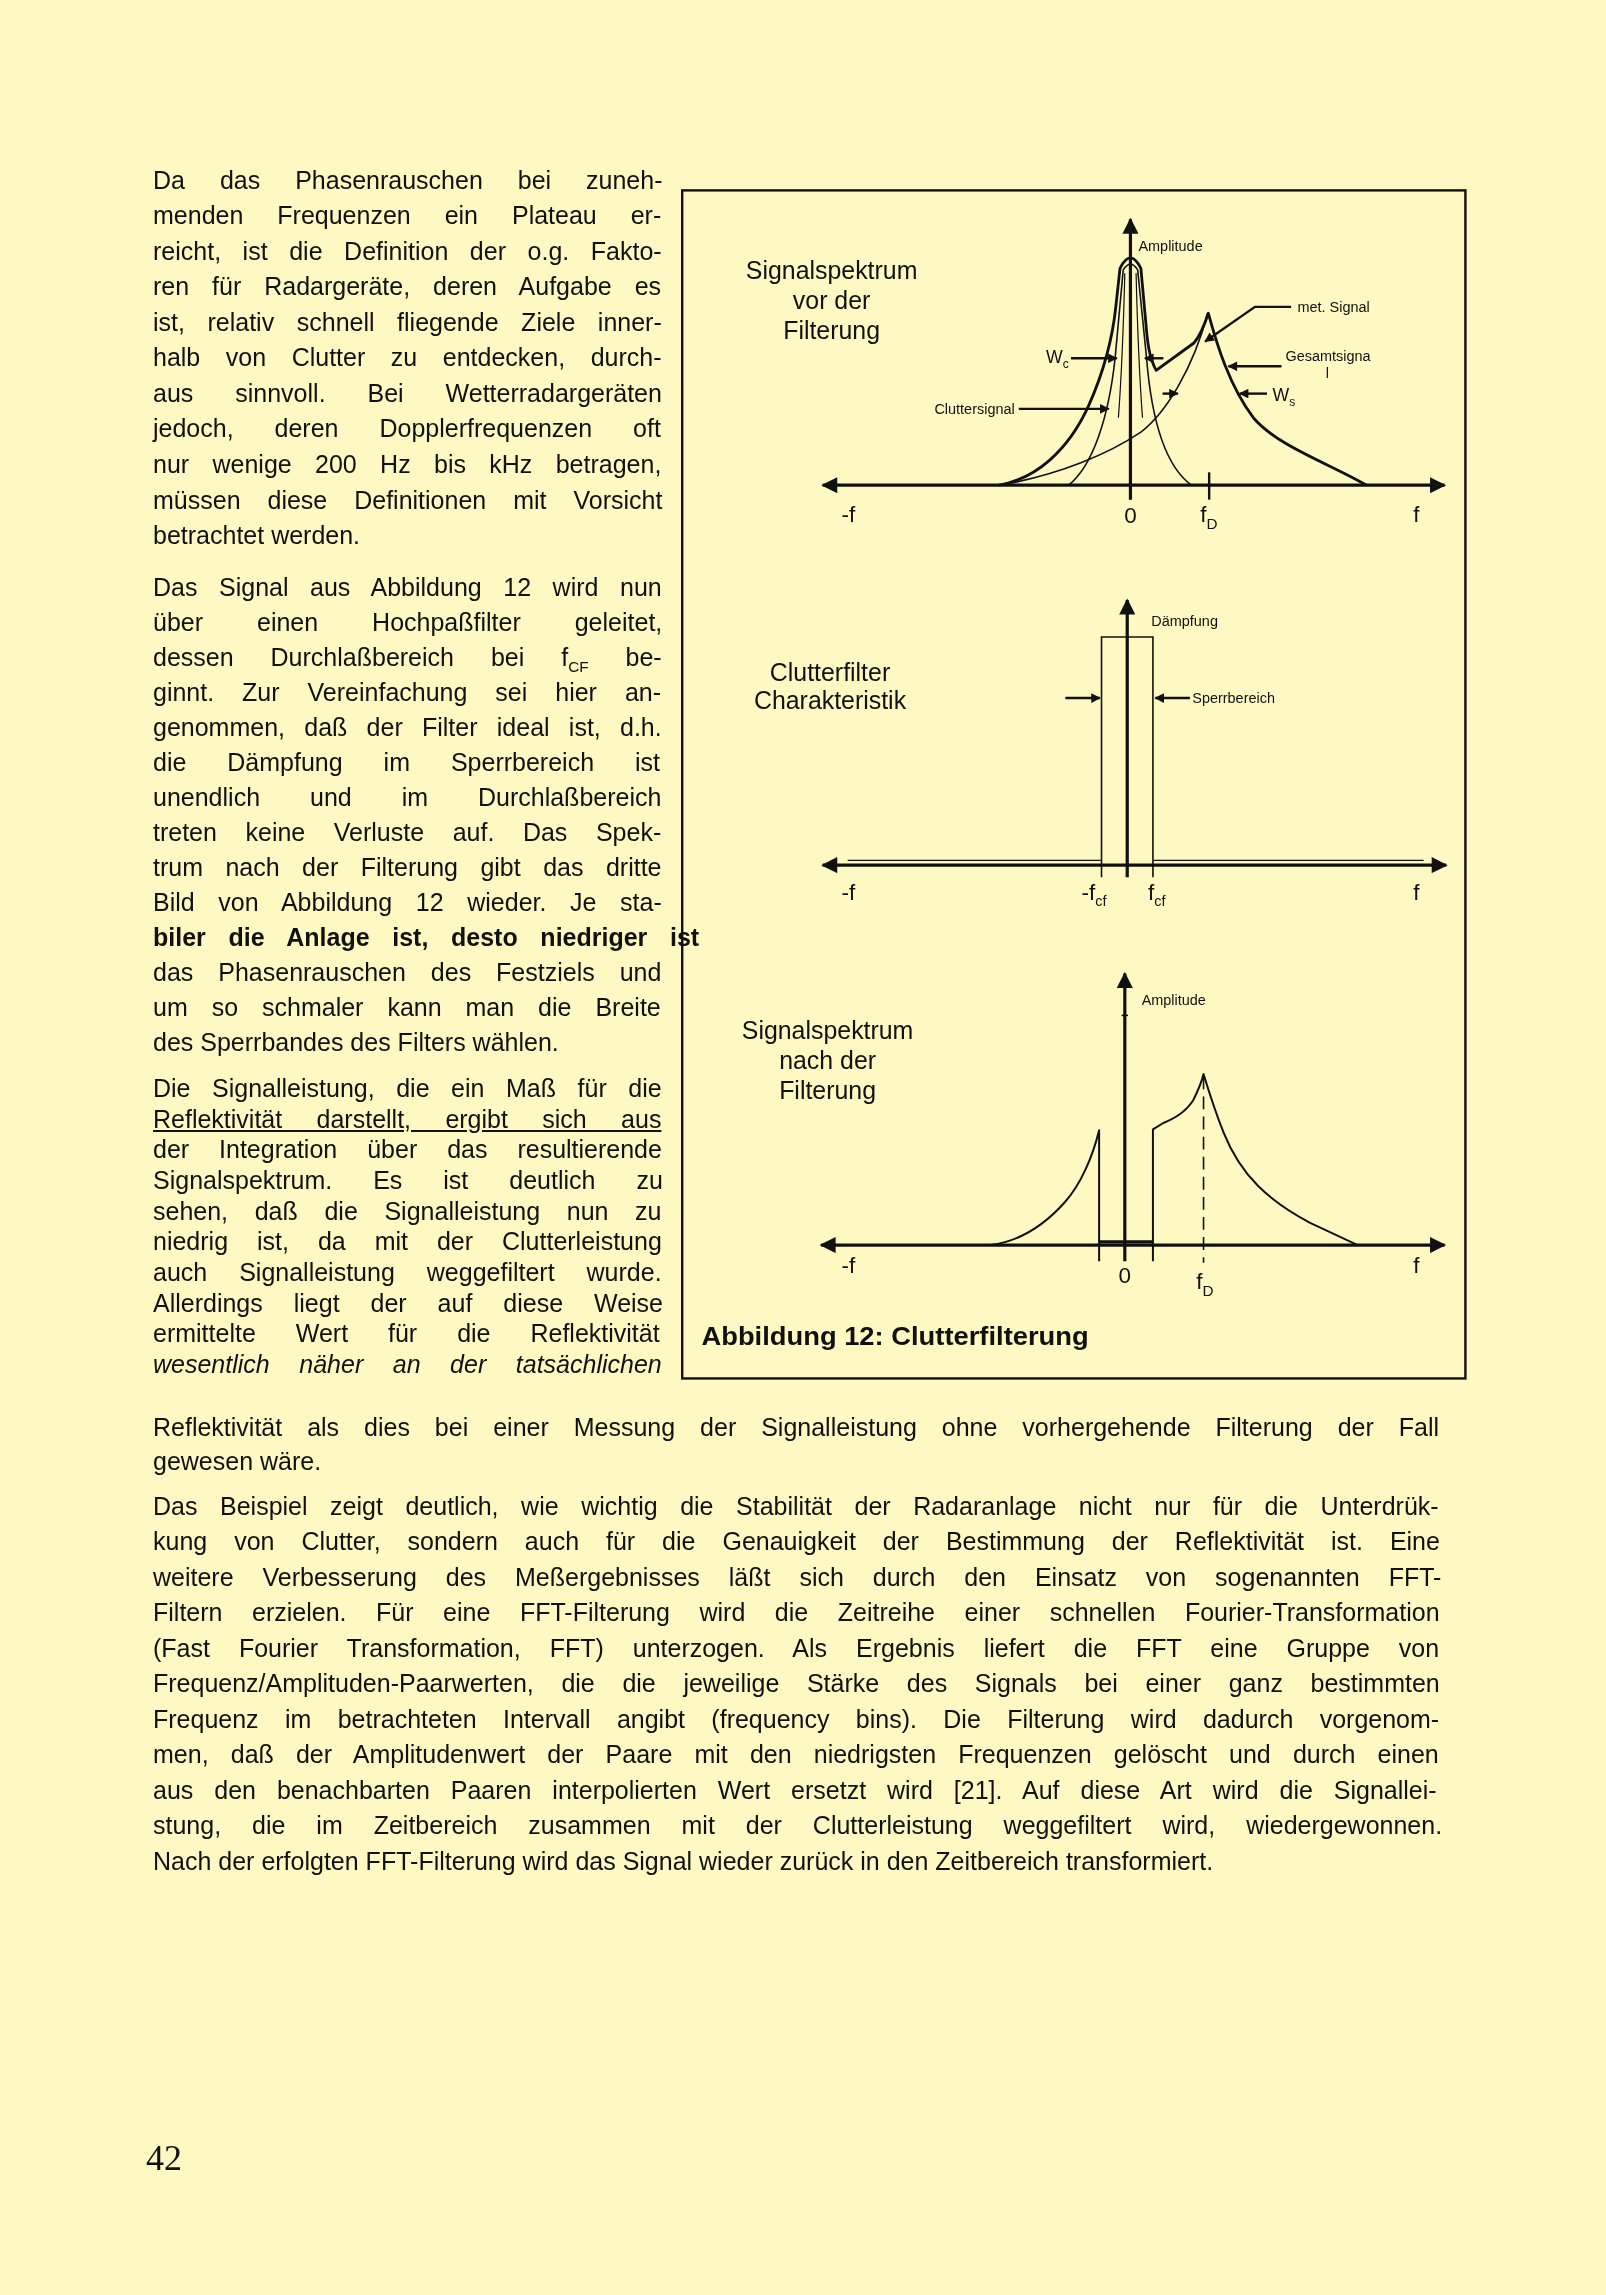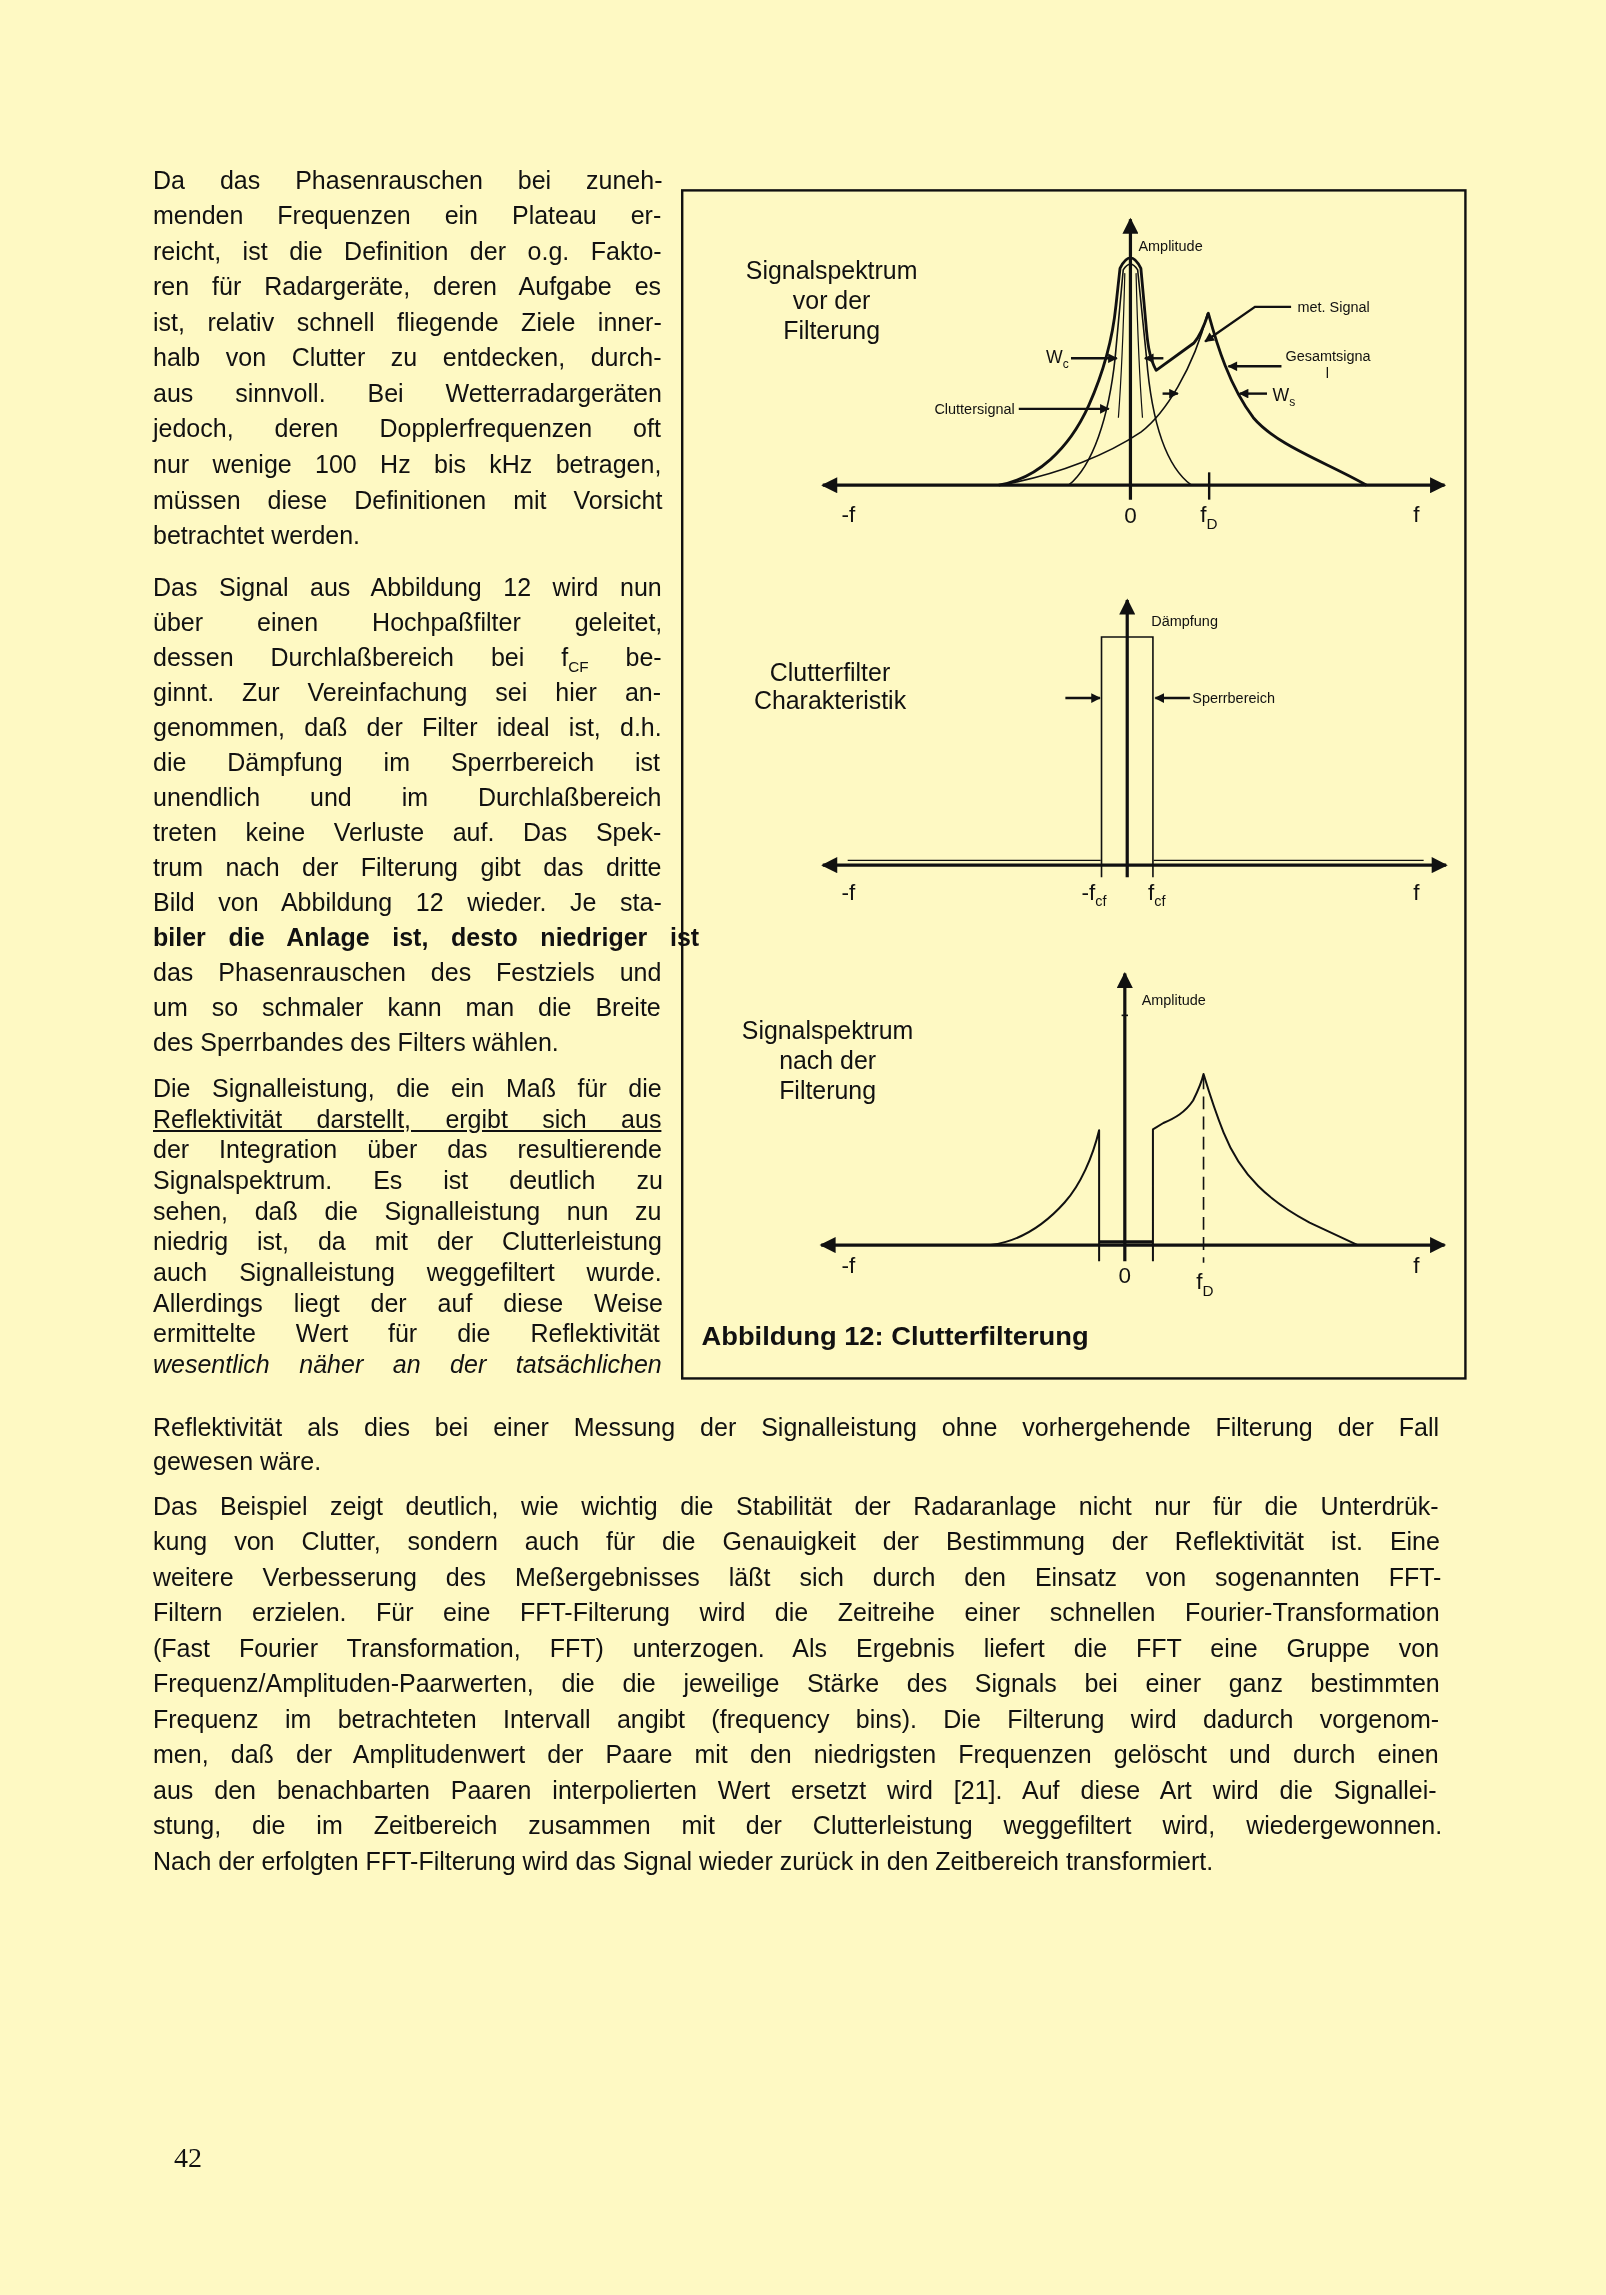--- a/index.html
+++ b/index.html
@@ -17,39 +17,39 @@
   }
   .tline .sub { font-size: 15.3px; position: relative; top: 6.4px; }
   #figure-svg { position: absolute; left: 0; top: 0; }
   #figure-svg text { font-family: "Liberation Sans", sans-serif; fill: #111111; }
   .ttl { font-size: 31px; }
   .axl { font-size: 28px; }
   .sml { font-size: 18px; }
   .cap { font-size: 31px; font-weight: bold; }
   #page-number {
     position: absolute; left: 146px; top: 2142px;
-    font-family: "Liberation Serif", serif; font-size: 28px; line-height: 32px; color: #111111; margin-left: 28px;
+    font-family: "Liberation Serif", serif; font-size: 36px; line-height: 32px; color: #111111;
   }
 </style>
 </head>
 <body>
 
 <div id="page">
 
   <div id="text-layer">
       <div>
         <div class="tline" style="left: 153px; top: 164px; word-spacing: 28px; transform: none;">Da das Phasenrauschen bei zuneh-</div>
         <div class="tline" style="left: 153px; top: 199px; word-spacing: 27px; transform: none;">menden Frequenzen ein Plateau er-</div>
         <div class="tline" style="left: 153px; top: 235px; word-spacing: 14.6px; transform: none;">reicht, ist die Definition der o.g. Fakto-</div>
         <div class="tline" style="left: 153px; top: 270px; word-spacing: 16px; transform: none;">ren für Radargeräte, deren Aufgabe es</div>
         <div class="tline" style="left: 153px; top: 306px; word-spacing: 15.6px; transform: none;">ist, relativ schnell fliegende Ziele inner-</div>
         <div class="tline" style="left: 153px; top: 341px; word-spacing: 18.6px; transform: none;">halb von Clutter zu entdecken, durch-</div>
         <div class="tline" style="left: 153px; top: 377px; word-spacing: 35px; transform: none;">aus sinnvoll. Bei Wetterradargeräten</div>
         <div class="tline" style="left: 153px; top: 412px; word-spacing: 34px; transform: none;">jedoch, deren Dopplerfrequenzen oft</div>
-        <div class="tline" style="left: 153px; top: 448px; word-spacing: 16.4px; transform: none;">nur wenige 100 Hz bis kHz betragen,</div>
+        <div class="tline" style="left: 153px; top: 448px; word-spacing: 16.4px; transform: none;">nur wenige 200 Hz bis kHz betragen,</div>
         <div class="tline" style="left: 153px; top: 484px; word-spacing: 20px; transform: none;">müssen diese Definitionen mit Vorsicht</div>
         <div class="tline" style="left: 153px; top: 519px; word-spacing: 0px; transform: none;">betrachtet werden.</div>
       </div>
       <div>
         <div class="tline" style="left: 153px; top: 571px; word-spacing: 14.6px; transform: none;">Das Signal aus Abbildung 12 wird nun</div>
         <div class="tline" style="left: 153px; top: 606px; word-spacing: 47px; transform: none;">über einen Hochpaßfilter geleitet,</div>
         <div class="tline" style="left: 153px; top: 641px; word-spacing: 30px; transform: none;"><span>dessen Durchlaßbereich bei f</span><span class="sub">CF</span><span> be-</span></div>
         <div class="tline" style="left: 153px; top: 676px; word-spacing: 21px; transform: none;">ginnt. Zur Vereinfachung sei hier an-</div>
         <div class="tline" style="left: 153px; top: 711px; word-spacing: 12.3px; transform: none;">genommen, daß der Filter ideal ist, d.h.</div>
         <div class="tline" style="left: 153px; top: 746px; word-spacing: 34px; transform: none;">die Dämpfung im Sperrbereich ist</div>

